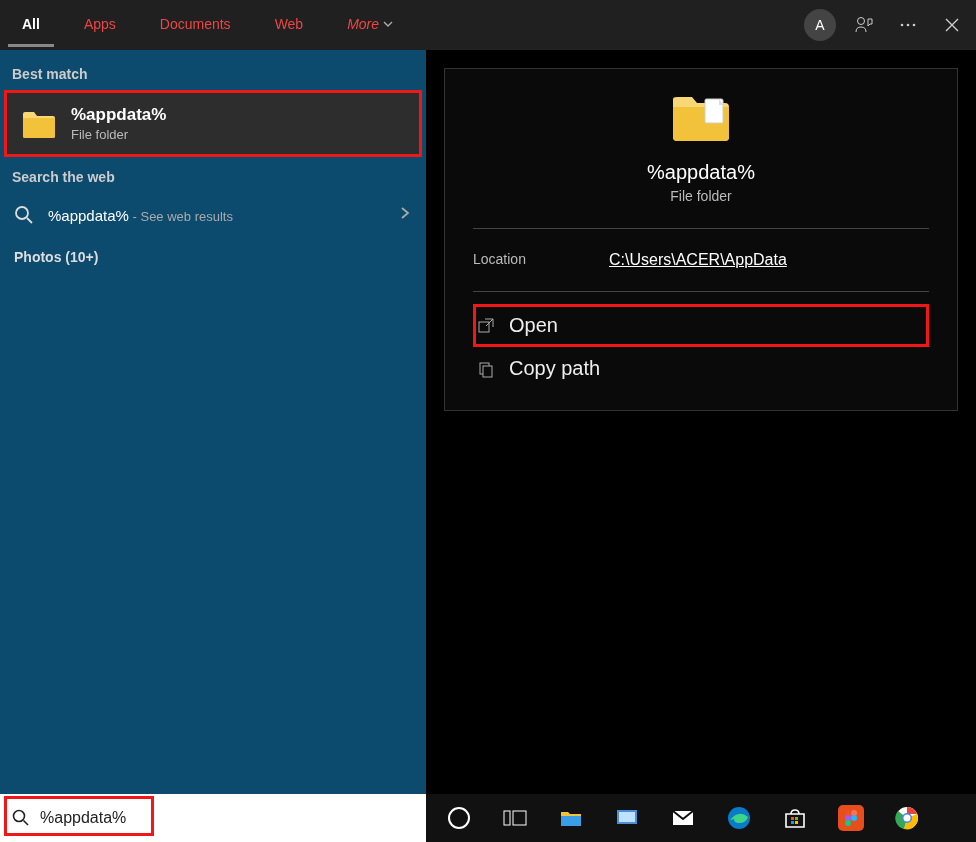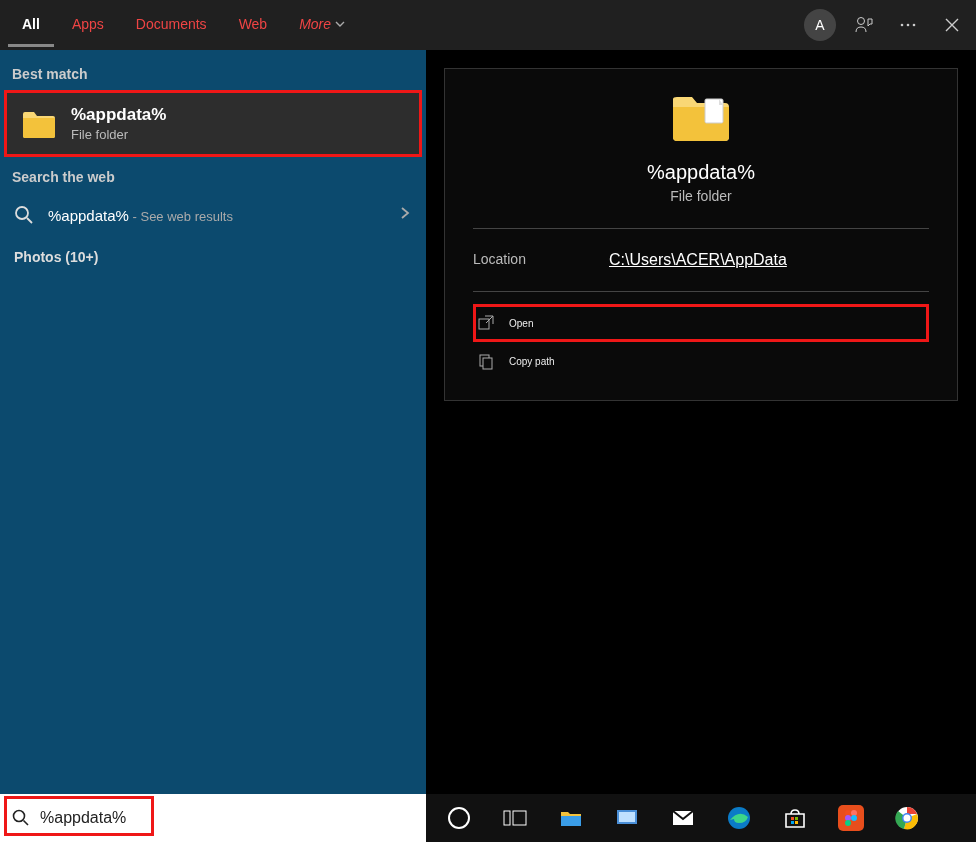--- a/index.html
+++ b/index.html
@@ -1,21 +1,21 @@
 <!DOCTYPE html>
 <html><head>
   <meta charset="utf-8">
   <style>
     * { margin: 0; padding: 0; box-sizing: border-box; font-family: 'Segoe UI', Tahoma, sans-serif; }
     body { width: 976px; height: 842px; background: #000; color: #fff; overflow: hidden; position: relative; }
     
     .search-panel { width: 976px; height: 794px; background: #202020; display: flex; flex-direction: column; }
     
     .header { height: 50px; display: flex; align-items: center; padding: 0 8px; }
-    .tabs { display: flex; gap: 4px; }
+    .tabs { display: flex; gap: 16px; }
     .tab { padding: 12px 14px; color: #ef4444; font-size: 14px; cursor: pointer; border-bottom: 3px solid transparent; }
     .tab.active { color: #fff; font-weight: 600; border-bottom-color: #888; }
     .tab-more { display: flex; align-items: center; gap: 4px; font-style: italic; }
     .header-right { margin-left: auto; display: flex; align-items: center; gap: 12px; }
     .avatar { width: 32px; height: 32px; border-radius: 50%; background: #444; display: flex; align-items: center; justify-content: center; font-size: 14px; }
     .hbtn { width: 32px; height: 32px; display: flex; align-items: center; justify-content: center; cursor: pointer; color: #ccc; }
     
     .content { flex: 1; display: flex; }
     .left-pane { width: 426px; background: #0c4a6e; display: flex; flex-direction: column; padding-top: 8px; }
     .section-label { color: #ccc; font-size: 14px; font-weight: 600; padding: 8px 12px; }
@@ -38,21 +38,21 @@
     .preview-box { background: #0a0a0a; padding: 20px 28px; display: flex; flex-direction: column; align-items: center; border: 1px solid #333; }
     .big-folder { width: 64px; height: 56px; margin-bottom: 16px; }
     .preview-title { font-size: 20px; color: #fff; margin-bottom: 4px; }
     .preview-sub { font-size: 14px; color: #bbb; }
     
     .info-section { border-top: 1px solid #444; margin-top: 24px; padding-top: 22px; width: 100%; display: flex; }
     .info-label { color: #bbb; font-size: 14px; width: 136px; }
     .info-value { color: #fff; font-size: 16px; text-decoration: underline; cursor: pointer; }
     
     .actions { border-top: 1px solid #444; margin-top: 22px; padding-top: 12px; width: 100%; }
-    .action { display: flex; align-items: center; padding: 10px 4px; cursor: pointer; font-size: 10px; color: #eee; }
+    .action { display: flex; align-items: center; padding: 10px 4px; cursor: pointer; font-size: 20px; color: #eee; }
     .action-ico { width: 18px; height: 18px; margin-right: 14px; color: #aaa; }
     .action.highlighted { border: 3px solid #ef1717; padding: 7px 1px; }
     
     .taskbar { position: absolute; bottom: 0; left: 0; width: 976px; height: 48px; background: #111; display: flex; align-items: center; }
     .search-box-wrap { width: 426px; height: 48px; background: #fff; display: flex; align-items: center; padding: 0 12px; position: relative; }
     .search-box-border { position: absolute; left: 4px; top: 2px; width: 150px; height: 40px; border: 3px solid #ef1717; }
     .sb-ico { width: 18px; height: 18px; color: #222; margin-right: 10px; }
     .sb-input { font-size: 16px; color: #222; border: none; outline: none; flex: 1; background: transparent; }
     .tb-icons { display: flex; align-items: center; gap: 30px; padding-left: 20px; }
     .tb-ico { width: 26px; height: 26px; cursor: pointer; display: flex; align-items: center; justify-content: center; }

